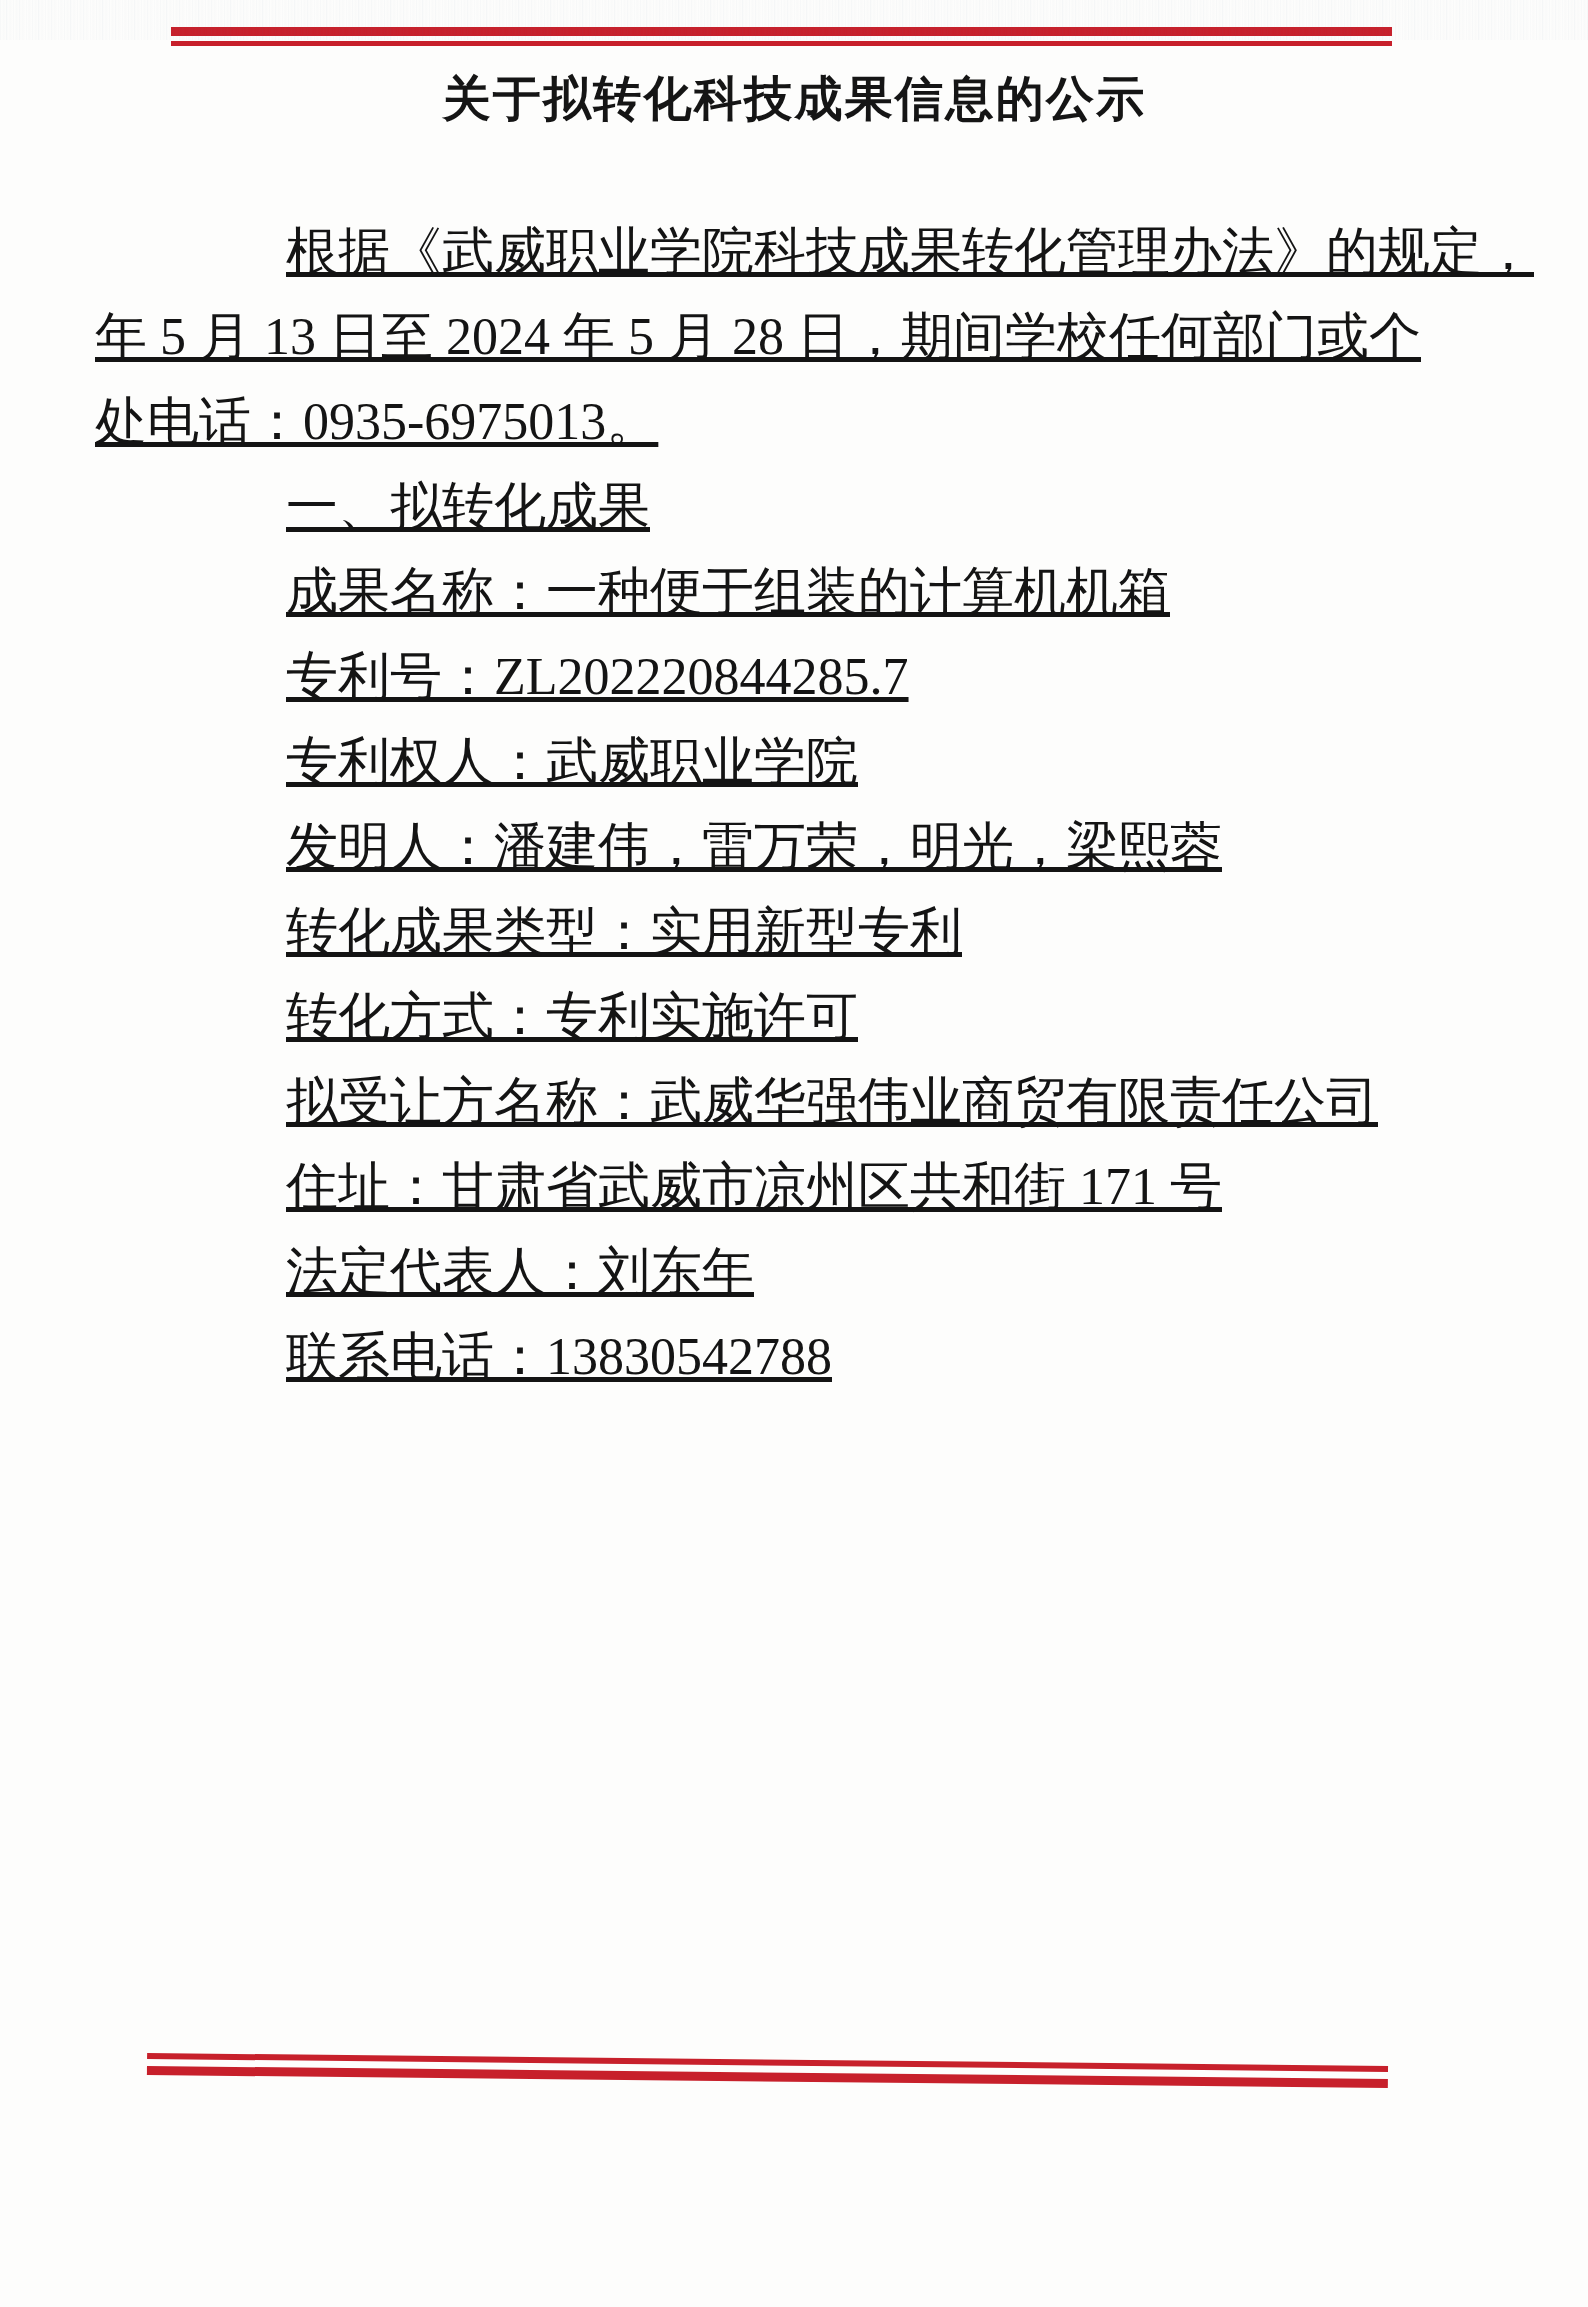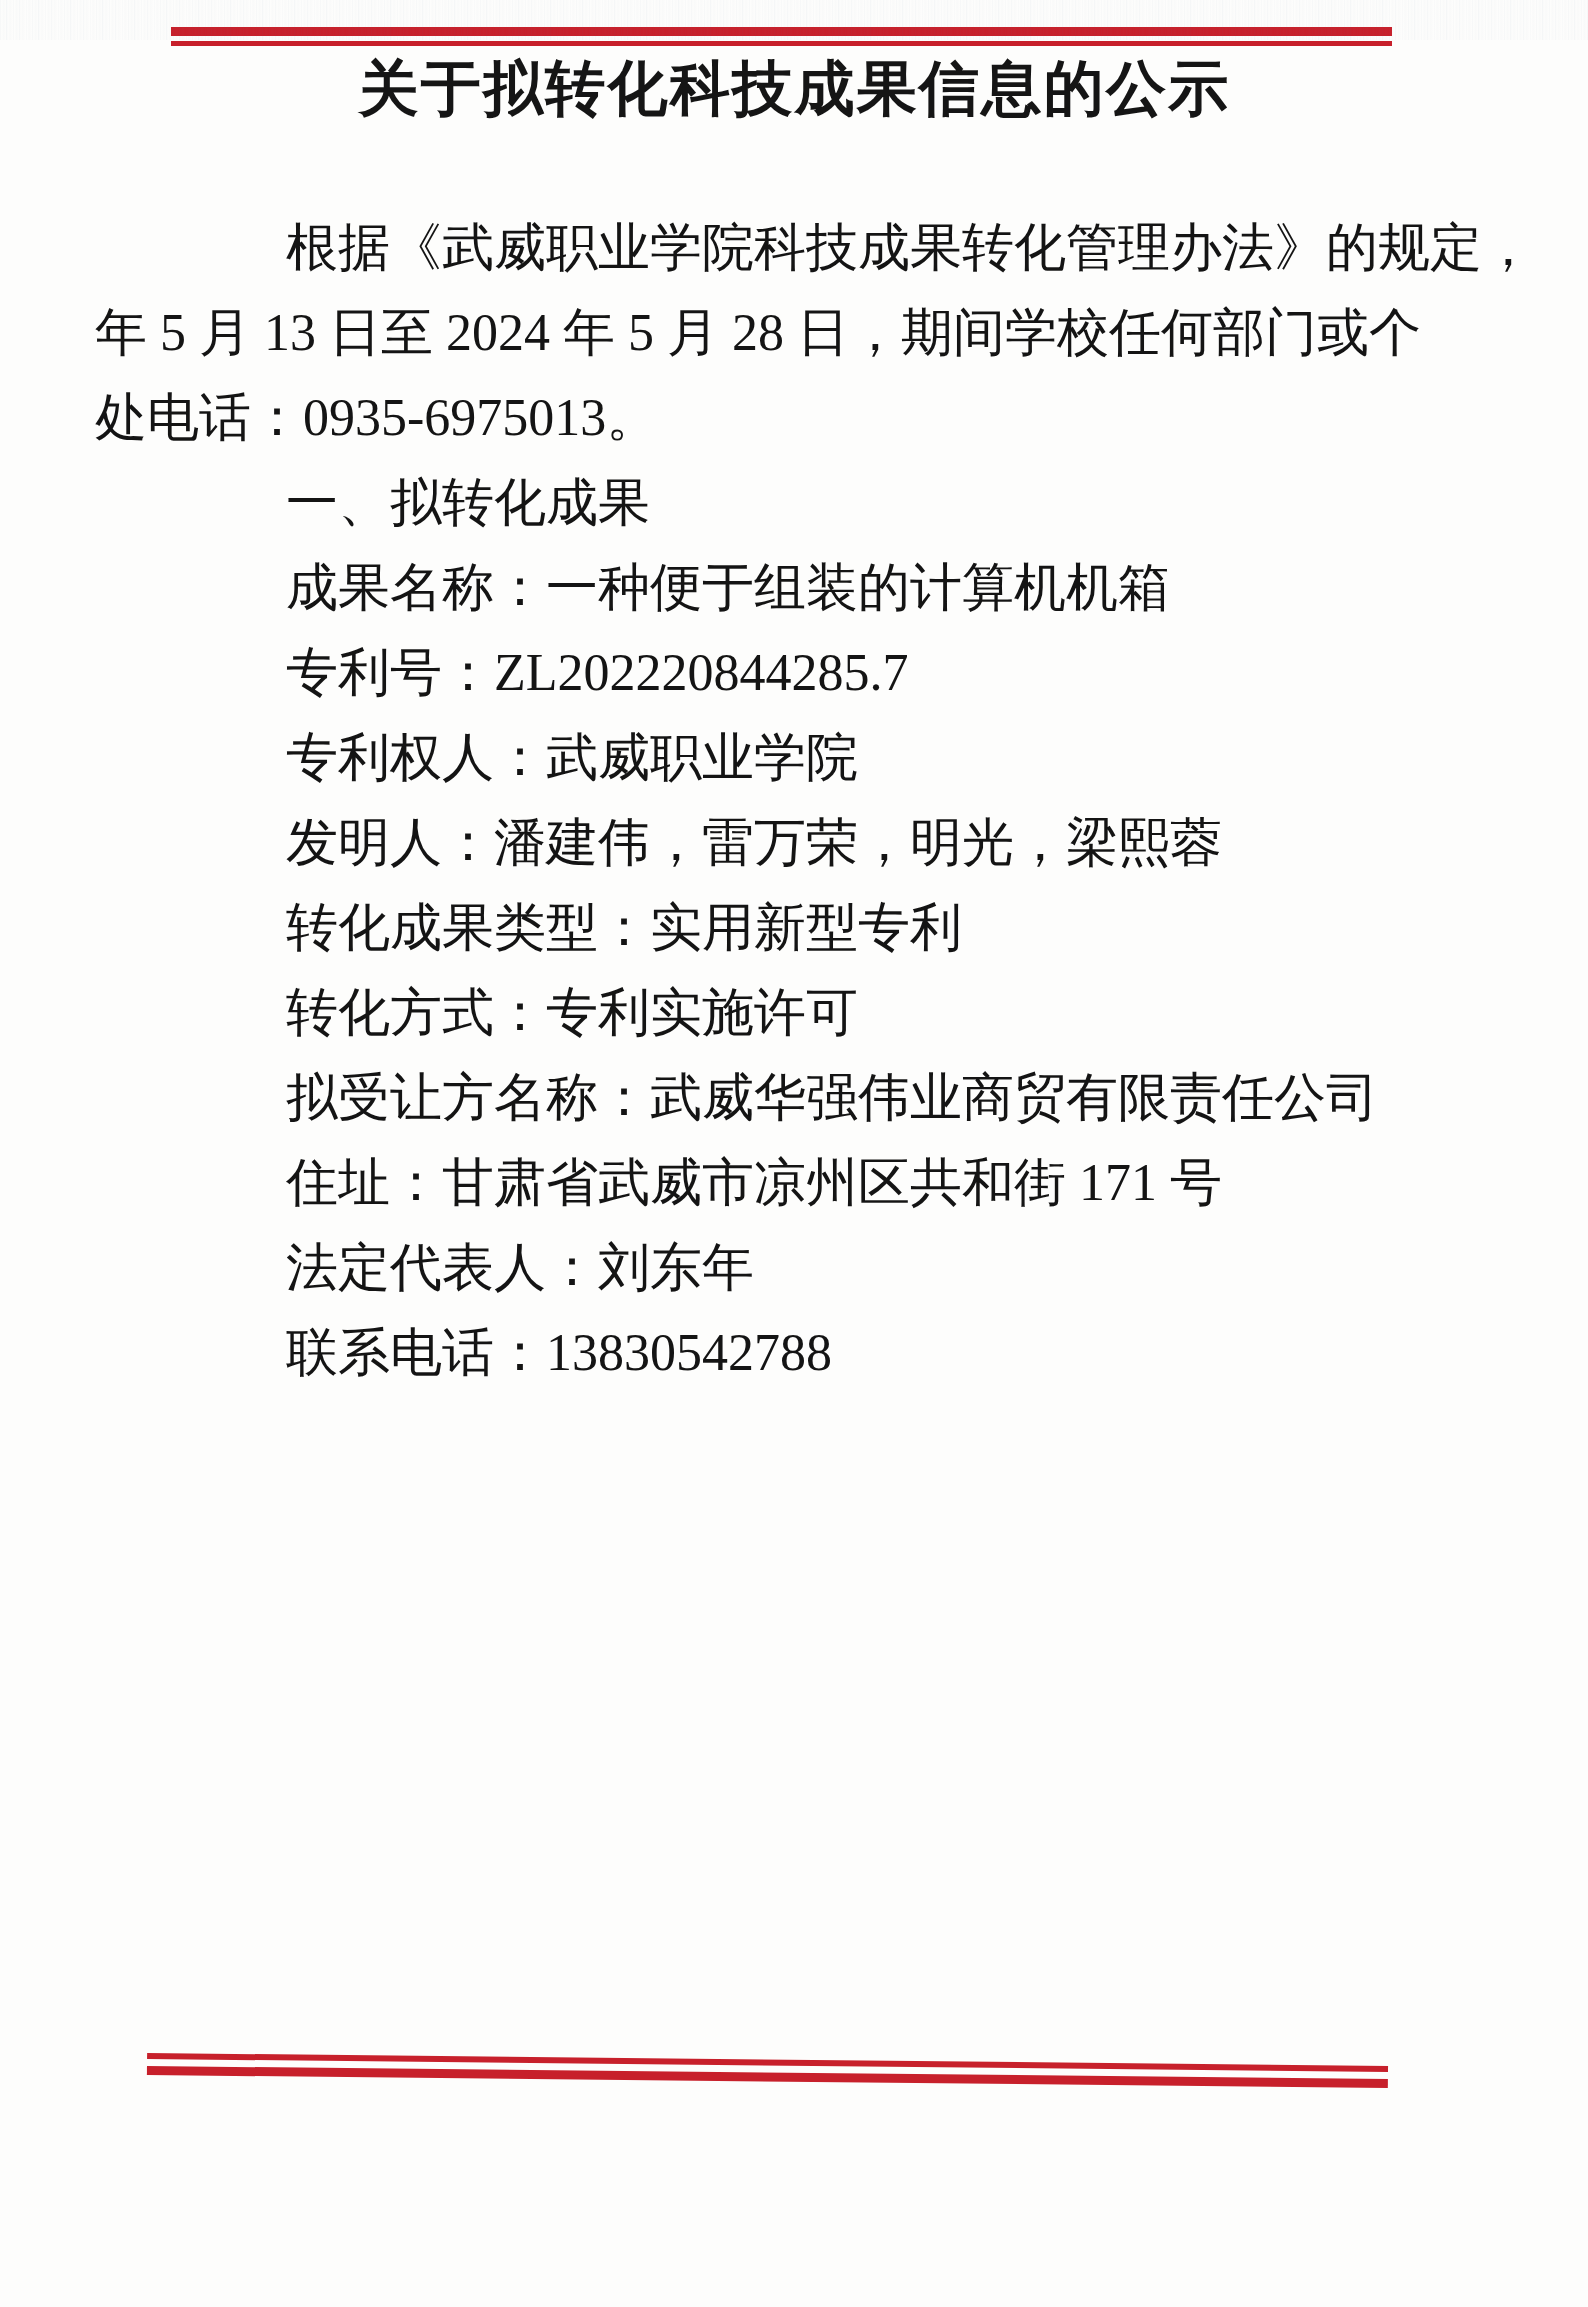--- a/index.html
+++ b/index.html
@@ -43,37 +43,38 @@
     white-space: nowrap;
   }
   .header-rule {
     width: 1221px;
     margin: 26.6px auto 0 171px;
   }
   .header-rule .thick { height: 9.2px; background: #c7202b; }
   .header-rule .gap   { height: 5.2px; }
   .header-rule .thin  { height: 5.2px;  background: #c7202b; }
   .doc-title {
-    margin: 12px 0 0 0;
+    margin: 28px 0 0 0;
     text-align: center;
-    font-size: 60px;
+    font-size: 48px;
     line-height: 1.05;
     font-weight: 700;
     color: #151515;
     letter-spacing: 2.3px;
     white-space: nowrap;
   }
   .body-text {
     margin: 84px 92px 0 95px;
     font-size: 52px;
     line-height: 85px;
     color: #141414;
   }
   .line {
     white-space: nowrap;
+    text-decoration: underline;
   }
   .indent {
     padding-left: 191px;
   }
   .footer-rule {
     position: absolute;
     left: 147px;
     top: 2053px;
     width: 1241px;
     transform: rotate(0.6deg);

